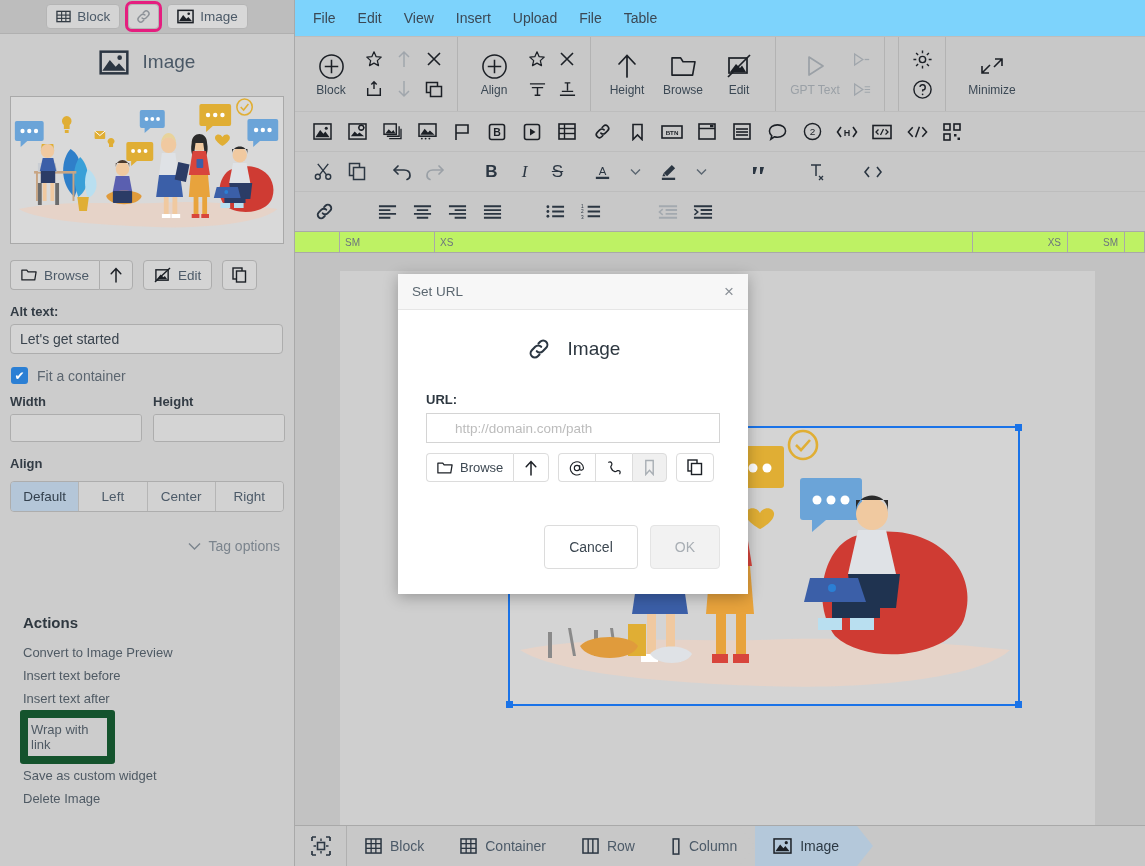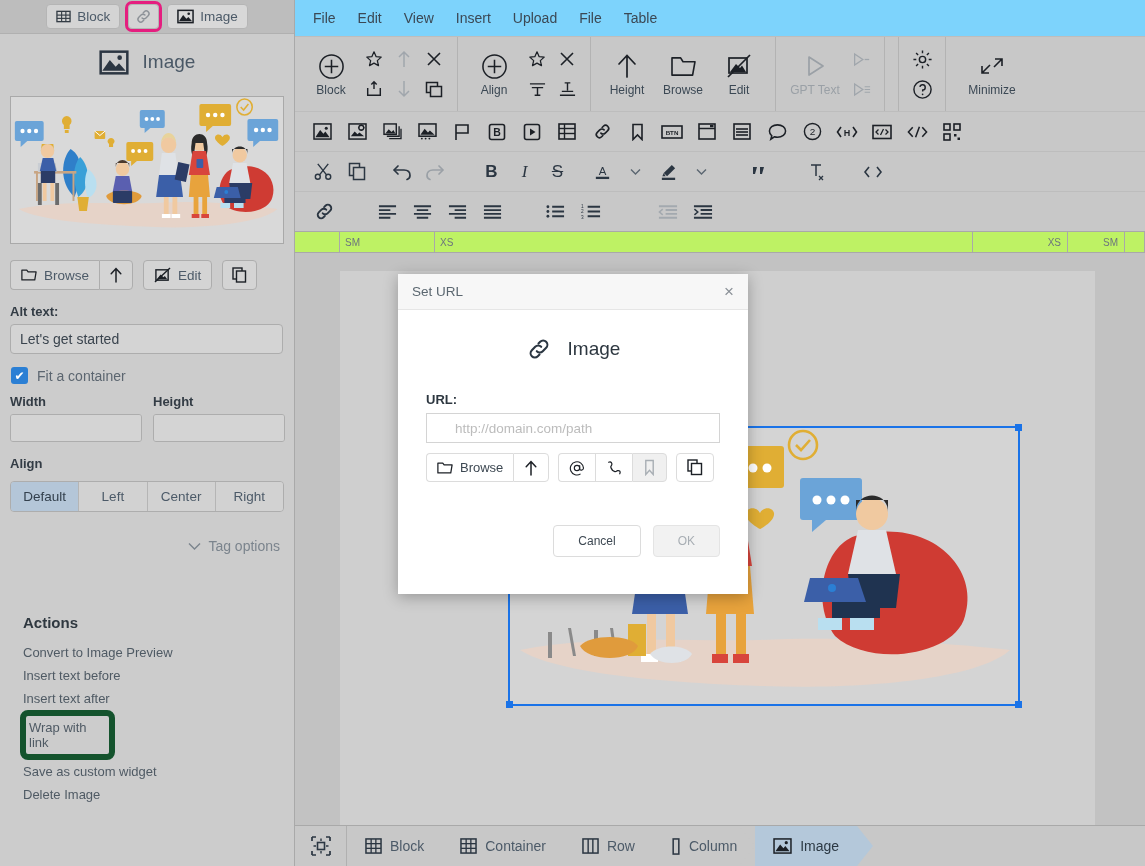--- a/index.html
+++ b/index.html
@@ -26,21 +26,21 @@
   .sb-tab {
     display: flex; align-items: center; gap: 6px;
     height: 25px; padding: 0 9px;
     background: #d4d4d4; border: 1px solid #b5b5b5; border-radius: 4px;
     font-size: 13.5px; color: #4c5a68;
   }
   .sb-tab.plain { background: #d8d8d8; }
   .sb-tab.iconbtn { padding: 0 6px; }
   .hl-pink { outline: 3px solid #e51e7f; outline-offset: 0px; }
   .pinkbox {
-    border: 6px solid #14532d; border-radius: 8px;
+    border: 8px solid #14532d; border-radius: 3px;
     padding: 0px 3px; display: inline-block;
   }
 
   .sb-header {
     display: flex; align-items: center; justify-content: center; gap: 14px;
     height: 56px; color: #4a5866; font-size: 19px;
   }
   .sb-preview {
     margin: 6px 10px 0 10px; height: 148px;
     border: 1px solid #a9a9a9; background: #d6d6d6;
@@ -189,21 +189,21 @@
   .m-btn { height: 29px; display: inline-flex; align-items: center; justify-content: center; gap: 7px;
            padding: 0 10px; border: 1px solid #dcdcdc; border-radius: 4px; background: #fff;
            font-size: 13px; color: #3d4852; }
   .m-btn.sq { padding: 0 10px; }
   .m-btn.active { background: #f0f0f0; color: #9aa0a6; }
   .m-grp { display: flex; }
   .m-grp .m-btn { border-radius: 0; border-right-width: 0; }
   .m-grp .m-btn:first-child { border-radius: 4px 0 0 4px; }
   .m-grp .m-btn:last-child { border-radius: 0 4px 4px 0; border-right-width: 1px; }
   .m-foot { display: flex; justify-content: flex-end; gap: 12px; padding: 0 28px; margin-top: 43px; }
-  .m-foot .m-btn { height: 32px; padding: 0 24px; font-size: 12px; }
+  .m-foot .m-btn { height: 44px; padding: 0 24px; font-size: 14px; }
   .m-foot .ok { background: #f2f2f2; color: #a8aeb4; border-color: #e4e4e4; }
 
   svg { display: block; }
 </style>
 </head>
 <body>
 
 <div id="app">
 
   <div id="sidebar">

